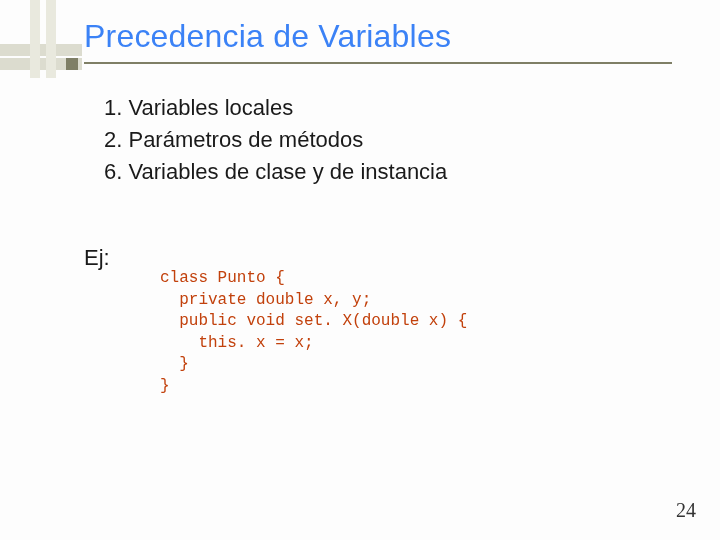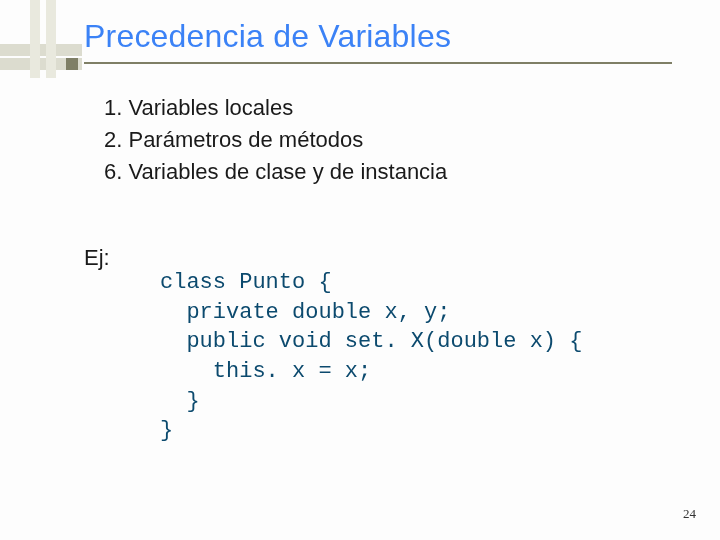--- a/index.html
+++ b/index.html
@@ -69,30 +69,30 @@
     position: absolute;
     left: 84px;
     top: 245px;
     font-size: 22px;
   }
   .code {
     position: absolute;
     left: 160px;
     top: 268px;
     font-family: "Courier New", Courier, monospace;
-    font-size: 22px;
+    font-size: 16px;
     line-height: 1.35;
     white-space: pre;
-    color: #0c4a6e;
+    color: #c2410c;
   }
   .page-num {
     position: absolute;
     right: 24px;
     bottom: 18px;
-    font-size: 13px;
+    font-size: 20px;
     color: #333;
     font-family: "Times New Roman", Times, serif;
   }
 </style>
 </head>
 <body>
 
 <div class="decor-stripe top"></div>
 <div class="decor-stripe bottom"></div>
 <div class="vbar a"></div>

